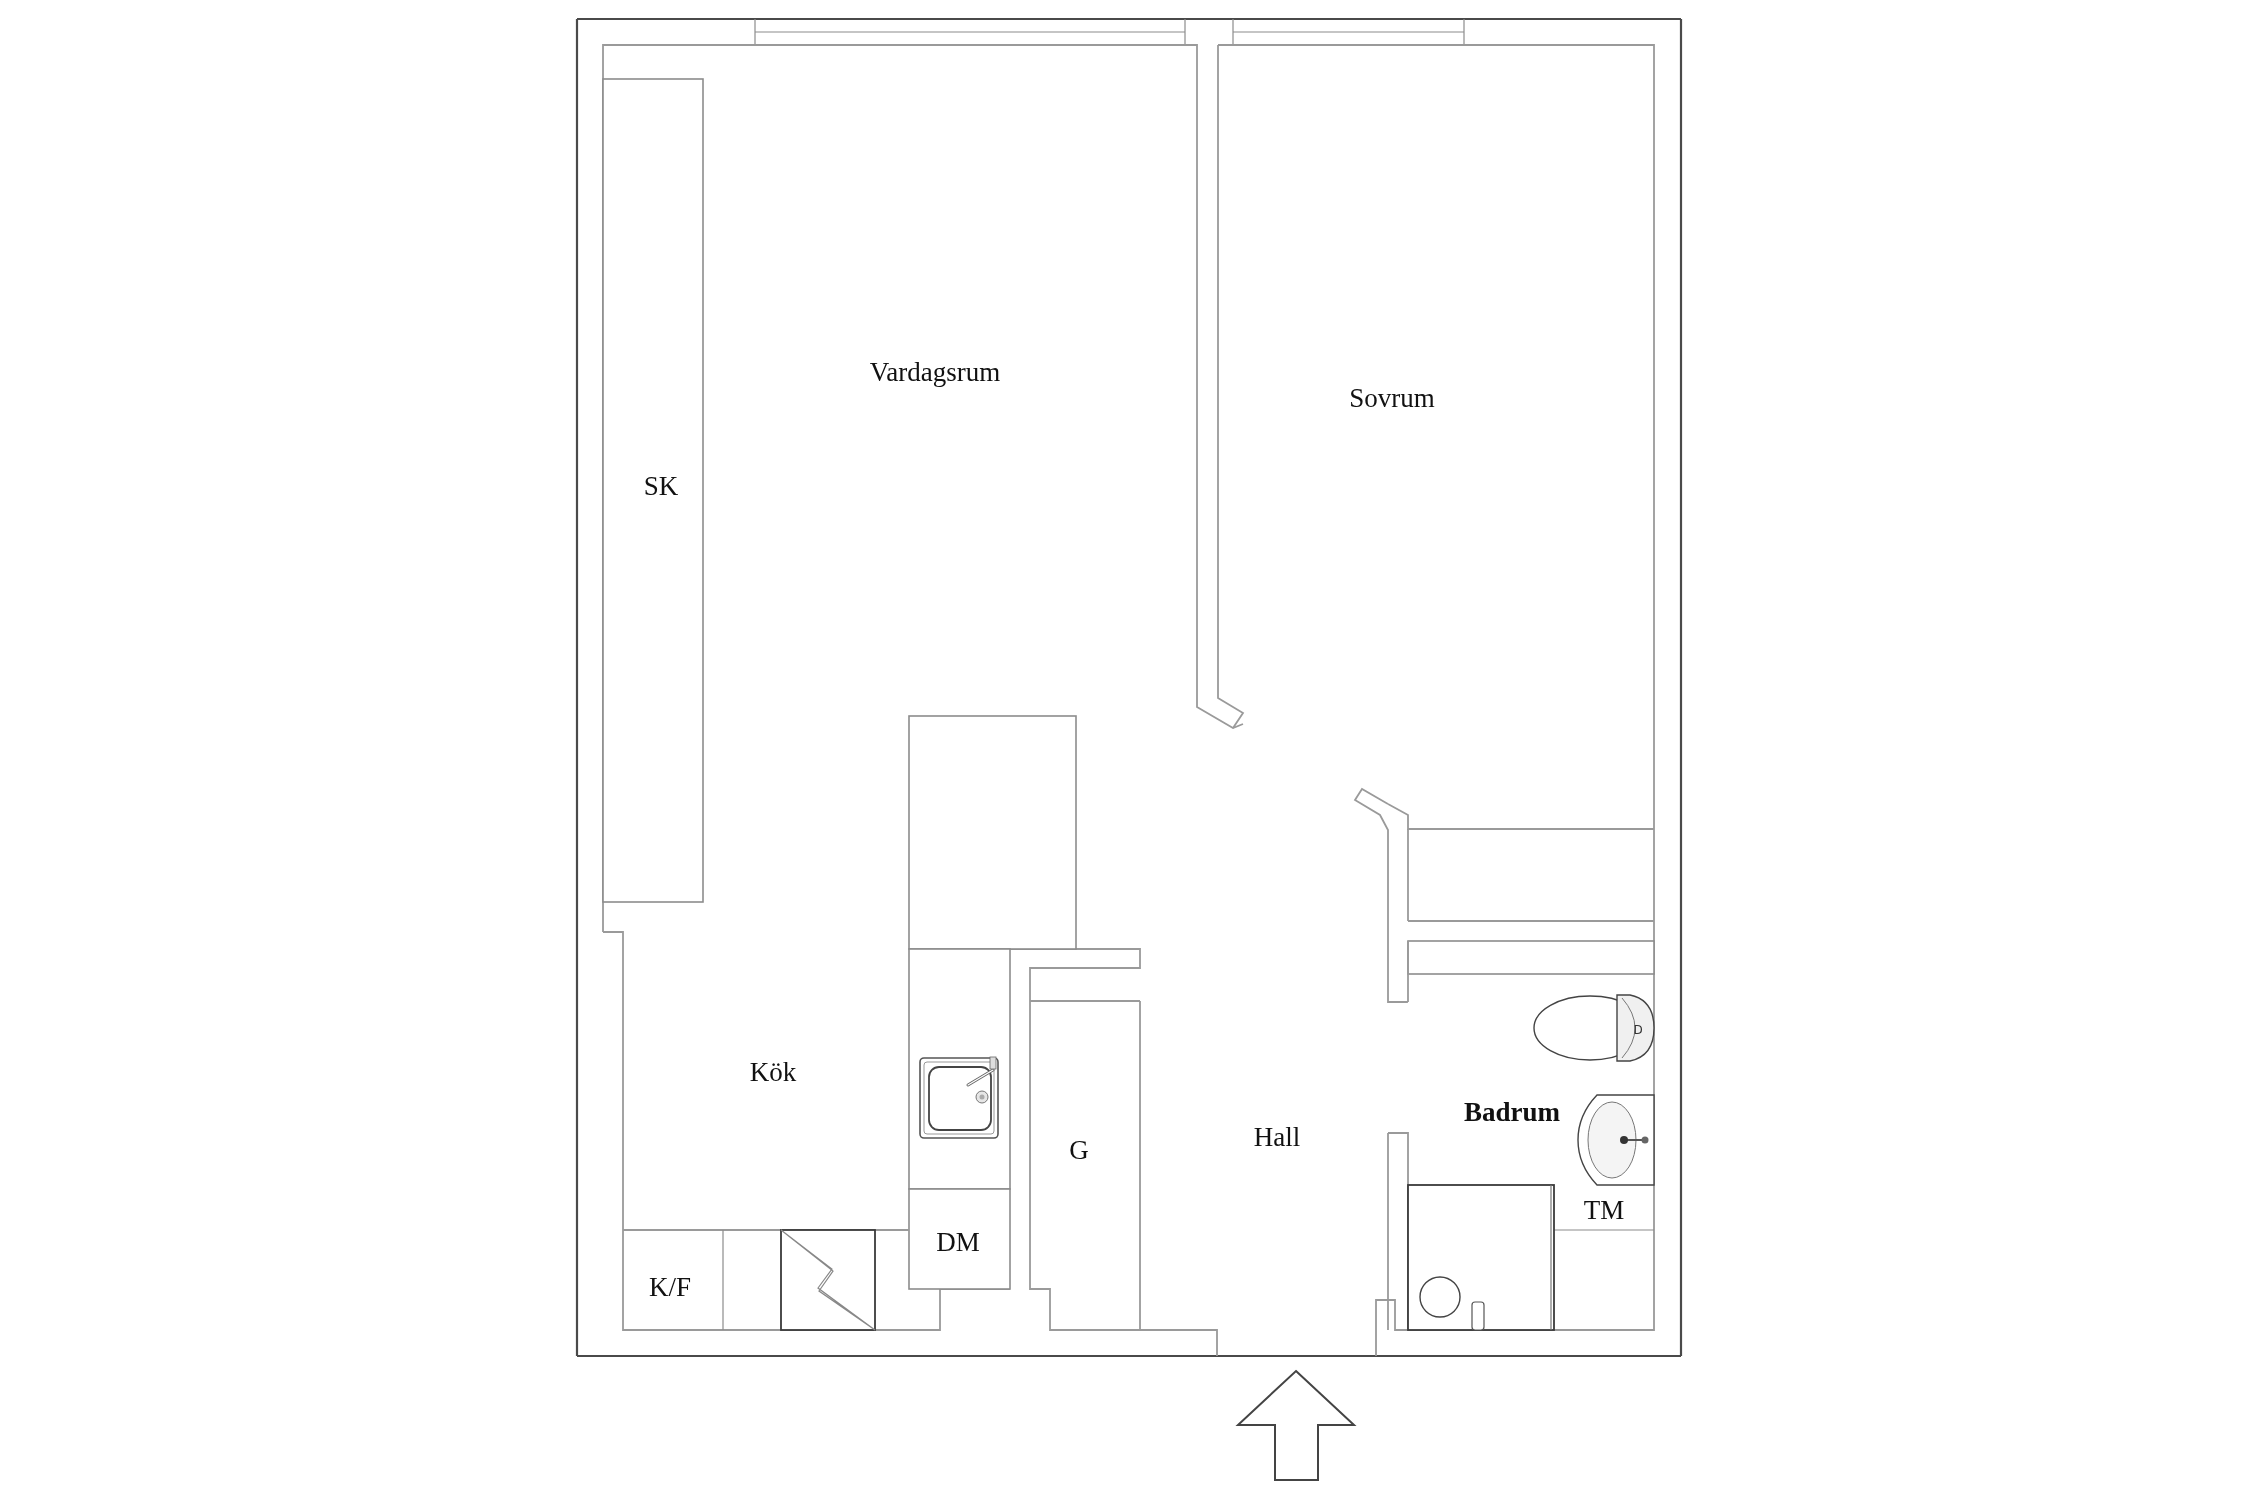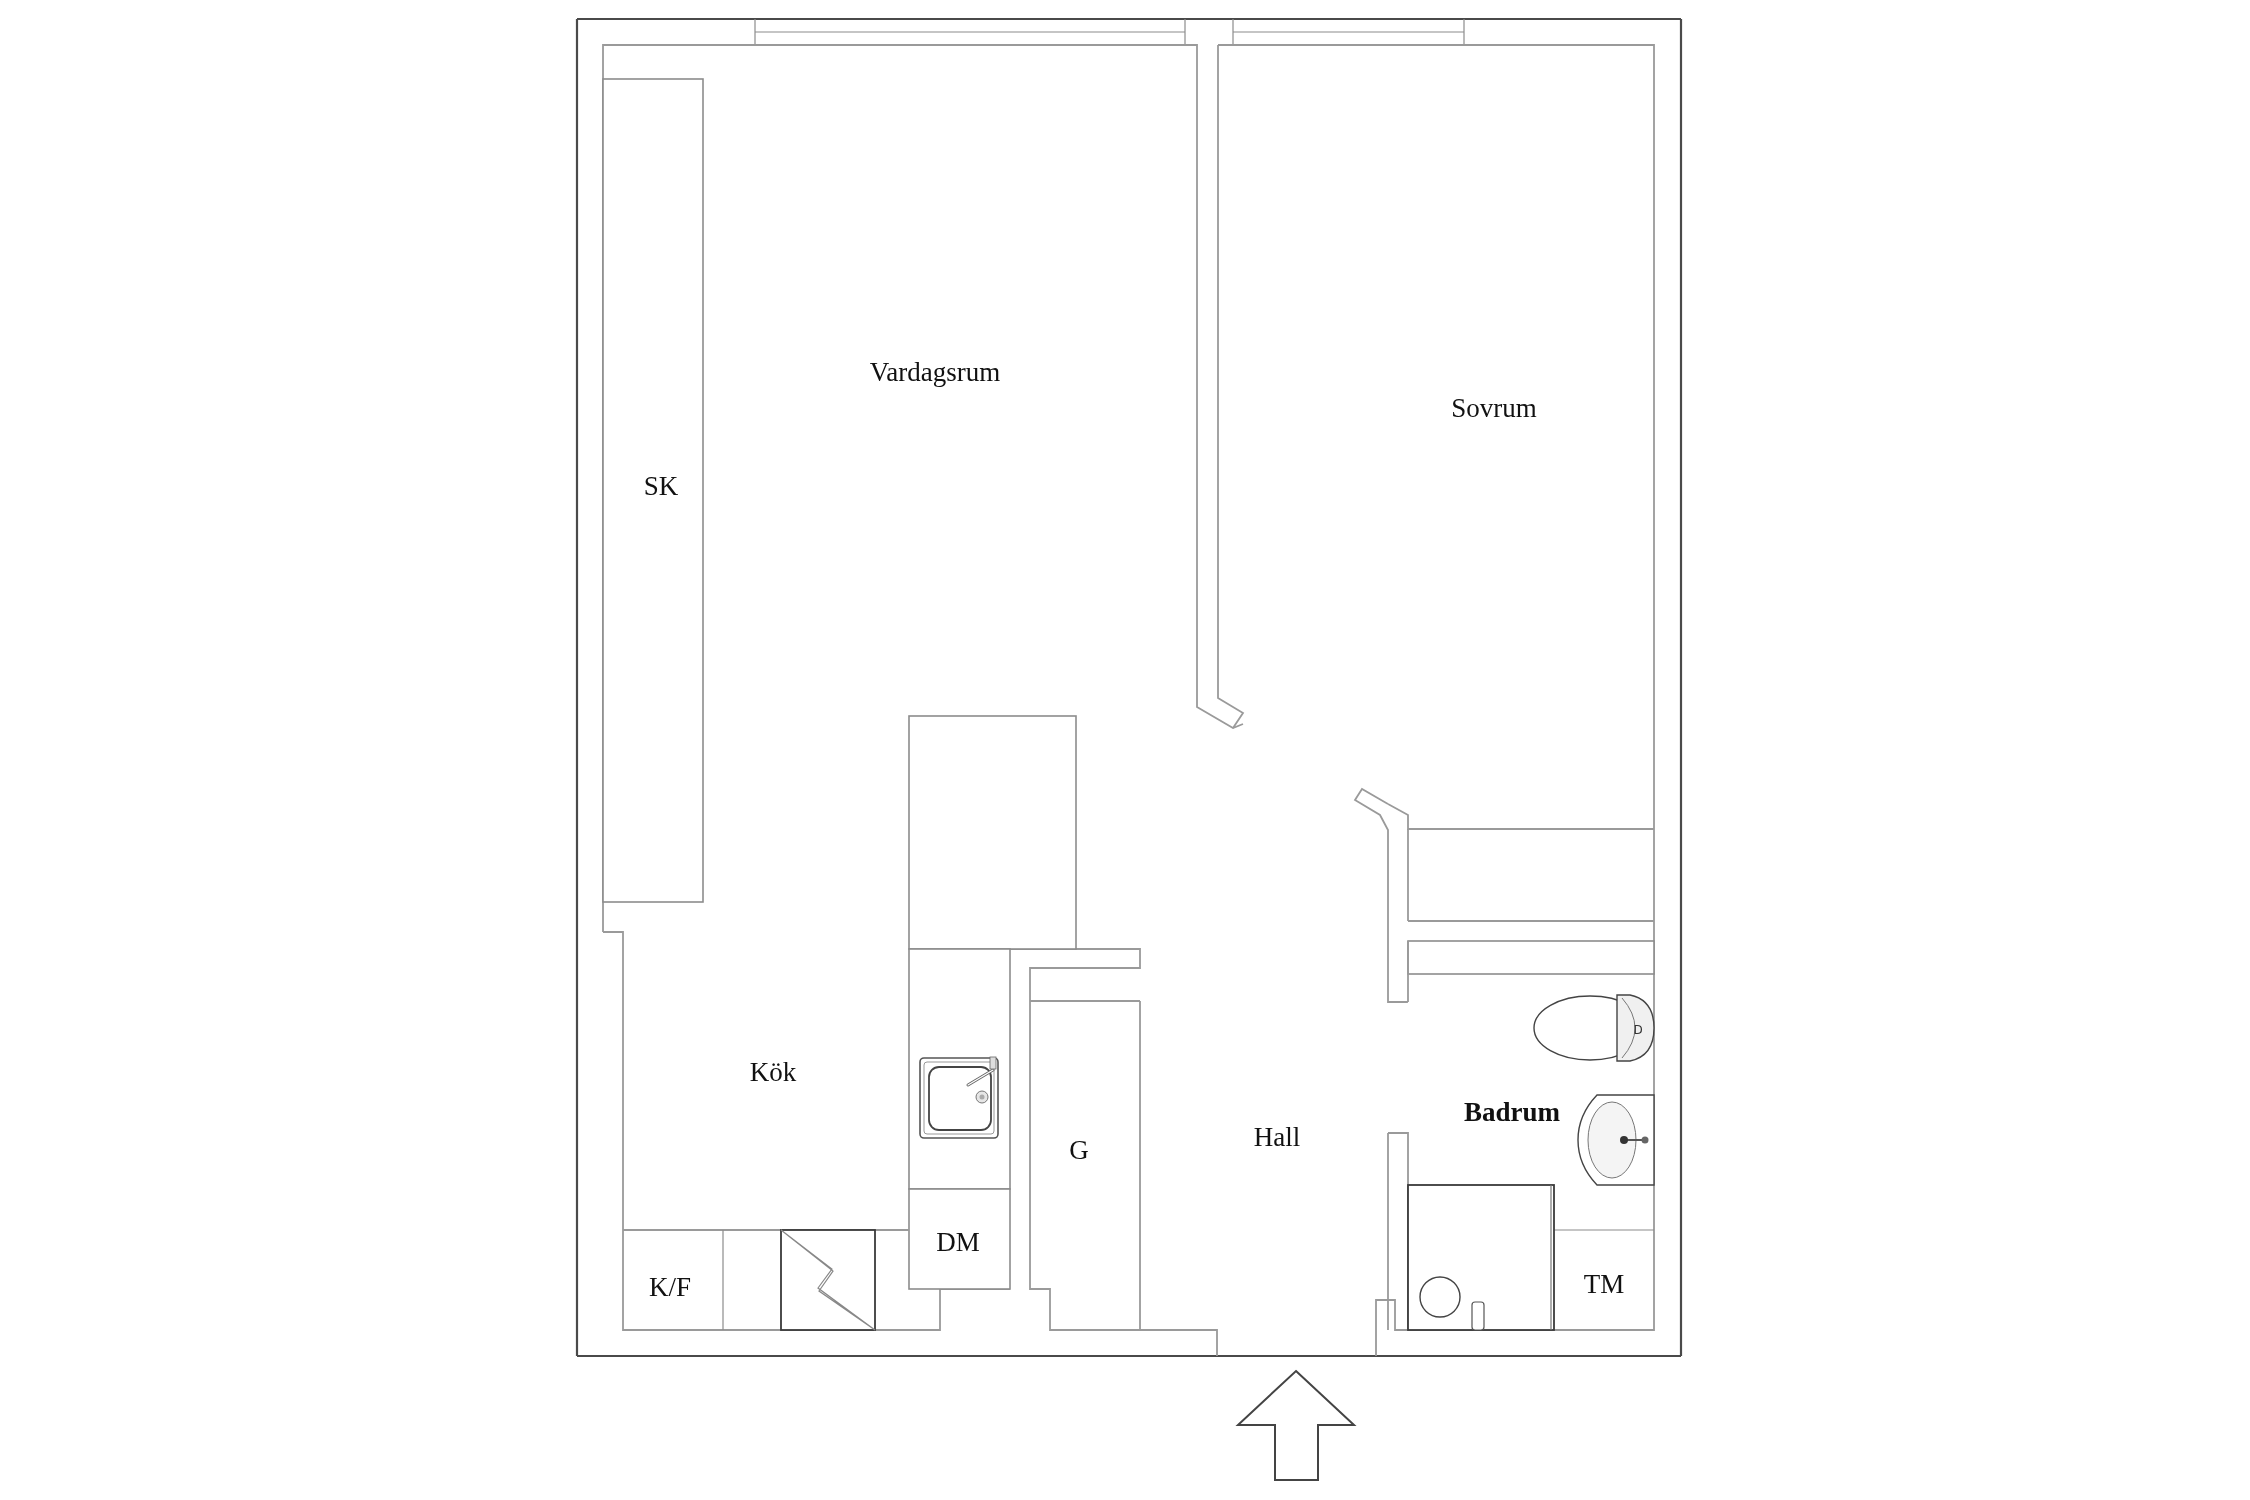--- a/index.html
+++ b/index.html
@@ -112,21 +112,21 @@
       <line x1="1624" y1="1140" x2="1645" y2="1140" stroke="#555" stroke-width="2"></line>
       <circle cx="1624" cy="1140" r="4" fill="#333"></circle>
       <circle cx="1645" cy="1140" r="3.5" fill="#666"></circle>
     </g>
   </g>
 
   <polygon points="1296,1371 1354,1425 1318,1425 1318,1480 1275,1480 1275,1425 1238,1425" fill="#ffffff" stroke="#444" stroke-width="2"></polygon>
 </svg>
 
 <div class="label" style="left:935px;top:372px;">Vardagsrum</div>
-<div class="label" style="left:1494px;top:398px;margin-top:10px;">Sovrum</div>
+<div class="label" style="left:1392px;top:398px;">Sovrum</div>
 <div class="label" style="left:651px;top:486px;margin-left:10px;">SK</div>
 <div class="label" style="left:773px;top:1072px;">Kök</div>
 <div class="label" style="left:1079px;top:1150px;">G</div>
 <div class="label" style="left:1277px;top:1137px;">Hall</div>
 <div class="label" style="left:1512px;top:1112px;font-weight:bold;">Badrum</div>
 <div class="label" style="left:958px;top:1242px;">DM</div>
 <div class="label" style="left:670px;top:1287px;text-align:center;">K/F</div>
-<div class="label" style="left:1604px;top:1284px;text-align:right;">TM</div>
+<div class="label" style="left:1604px;top:1210px;text-align:right;">TM</div>
 
 </body></html>

